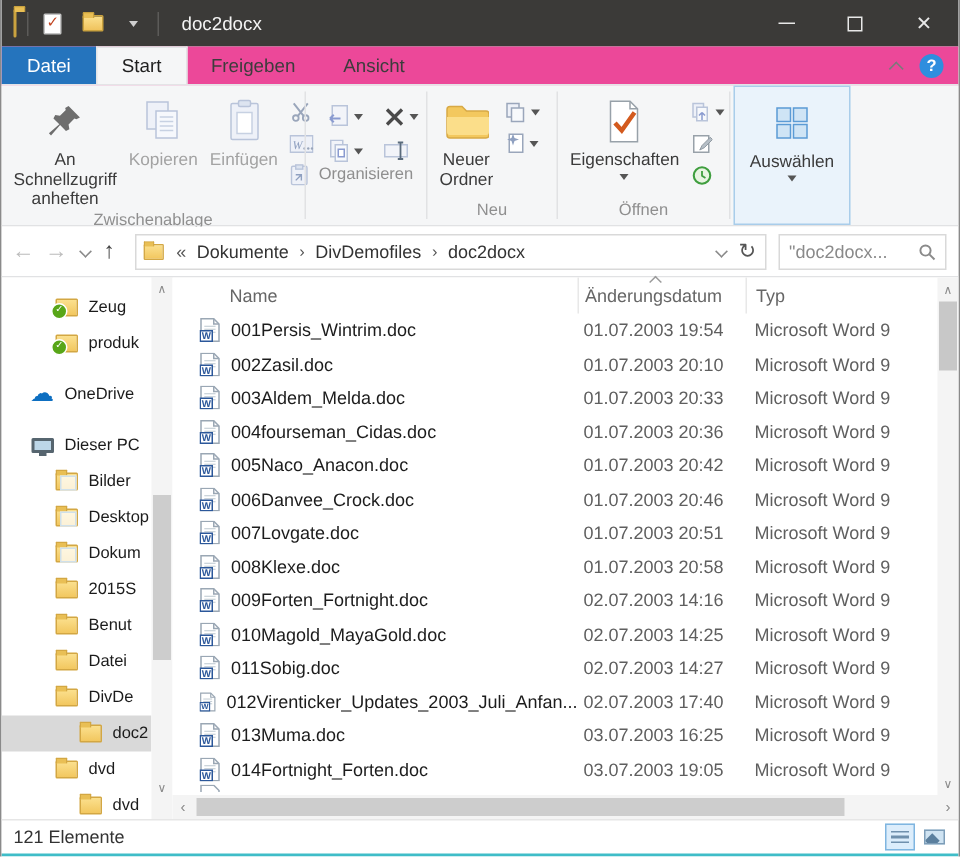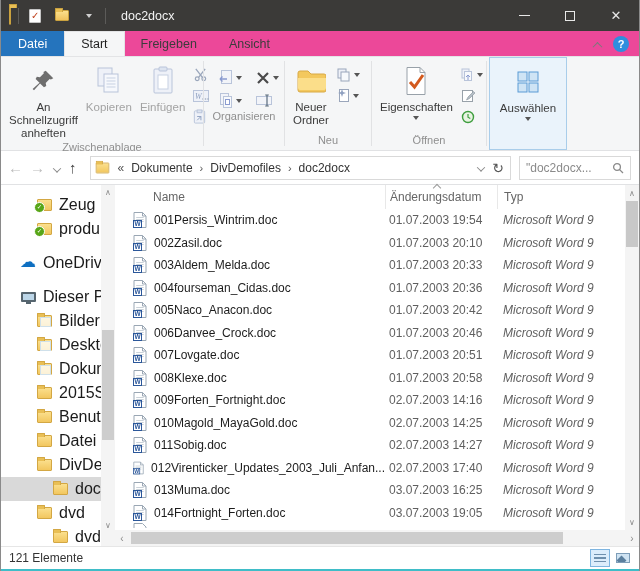--- a/index.html
+++ b/index.html
@@ -64,21 +64,21 @@
   .crumbs .crumb:first-of-type .crumb-sep { display:none; }
   .overflow-chev { margin:0 7px 0 6px; color:#555; }
   .addr-right { margin-left:auto; display:flex; align-items:center; gap:8px; padding-right:2px; }
   .refresh { font-size:14px; color:#555; }
   .search-box { width:112px; height:24px; border:1px solid #d9d9d9; margin:0 8px 0 8px; display:flex; align-items:center; padding:0 6px; font-size:12px; color:#8a8a8a; }
   .search-text { flex:1; overflow:hidden; white-space:nowrap; }
 
   
   .main { position:absolute; top:185px; left:0; right:0; bottom:25px; }
   .sidebar { position:absolute; left:0; top:0; width:100px; height:100%; overflow:hidden; background:#fff; padding-top:8px; }
-  .nav-item { display:flex; align-items:center; height:24px; font-size:16px; color:#1b1b1b; white-space:nowrap; overflow:hidden; }
+  .nav-item { display:flex; align-items:center; height:24px; font-size:11px; color:#1b1b1b; white-space:nowrap; overflow:hidden; }
   .nav-item .nlabel { margin-left:7px; }
   .nav-item.lvl1 { padding-left:20px; }
   .nav-item.lvl2 { padding-left:36px; }
   .nav-item.lvl3 { padding-left:52px; }
   .nav-item.gap { margin-top:10px; }
   .nav-item.selected { background:#d9d9d9; }
   .nico { position:relative; flex:0 0 auto; width:15px; height:12px; }
   .nico.folder { background:linear-gradient(#fbe08e,#f2c75f); border:1px solid #d3a743; border-radius:1px; }
   .nico.folder::before { content:""; position:absolute; top:-3px; left:-1px; width:6px; height:3px; background:#e9bf55; border:1px solid #d3a743; border-bottom:none; border-radius:1px 1px 0 0; }
   .nico.paper::after { content:""; position:absolute; left:2px; top:1px; width:9px; height:8px; background:rgba(255,255,255,.75); border:1px solid #cfe0ea; }
@@ -95,21 +95,21 @@
   .list-header { display:flex; height:24px; align-items:center; font-size:12px; color:#666; }
   .hcell { height:100%; display:flex; align-items:center; position:relative; }
   .hcell-name { width:270px; padding-left:38px; }
   .hcell-date { width:112px; border-left:1px solid #e8e8e8; padding-left:4px; }
   .hcell-type { flex:1; border-left:1px solid #e8e8e8; padding-left:6px; }
   .sort-caret { position:absolute; top:0px; left:48px; width:6px; height:6px; border-right:1.3px solid #9a9a9a; border-bottom:1.3px solid #9a9a9a; transform:rotate(-135deg); }
   .rows {}
   .frow { display:flex; align-items:center; height:22.5px; font-size:12px; }
   .fcell-name { width:270px; padding-left:18px; display:flex; align-items:center; gap:7px; color:#1c1c1c; overflow:hidden; white-space:nowrap; }
   .fcell-date { width:112px; padding-left:4px; color:#5f5f5f; white-space:nowrap; }
-  .fcell-type { flex:1; padding-left:6px; color:#5f5f5f; white-space:nowrap; overflow:hidden; margin-right:14px;font-style:italic; }
+  .fcell-type { flex:1; padding-left:6px; color:#5f5f5f; white-space:nowrap; overflow:hidden; margin-right:14px; }
   .partial-row { position:absolute; left:18px; bottom:18px; height:5px; overflow:hidden; width:20px; }
   .vscroll { position:absolute; right:0; top:0; width:14px; height:calc(100% - 16px); background:#f4f4f4; }
   .v-thumb { position:absolute; left:1px; top:16px; width:12px; height:46px; background:#c8c8c8; }
   .hscroll { position:absolute; left:0; right:0; bottom:0; height:16px; background:#f4f4f4; display:flex; align-items:center; }
   .h-arrow { width:14px; text-align:center; color:#8a8a8a; font-size:10px; }
   .h-thumb { margin-left:2px; width:432px; height:12px; background:#cdcdcd; }
   .h-spacer { flex:1; }
 
   
   .statusbar { position:absolute; left:0; right:0; bottom:2px; height:23px; border-top:1px solid #e6e6e6; background:#fff; display:flex; align-items:center; font-size:12px; color:#333;margin-top:46px; }

